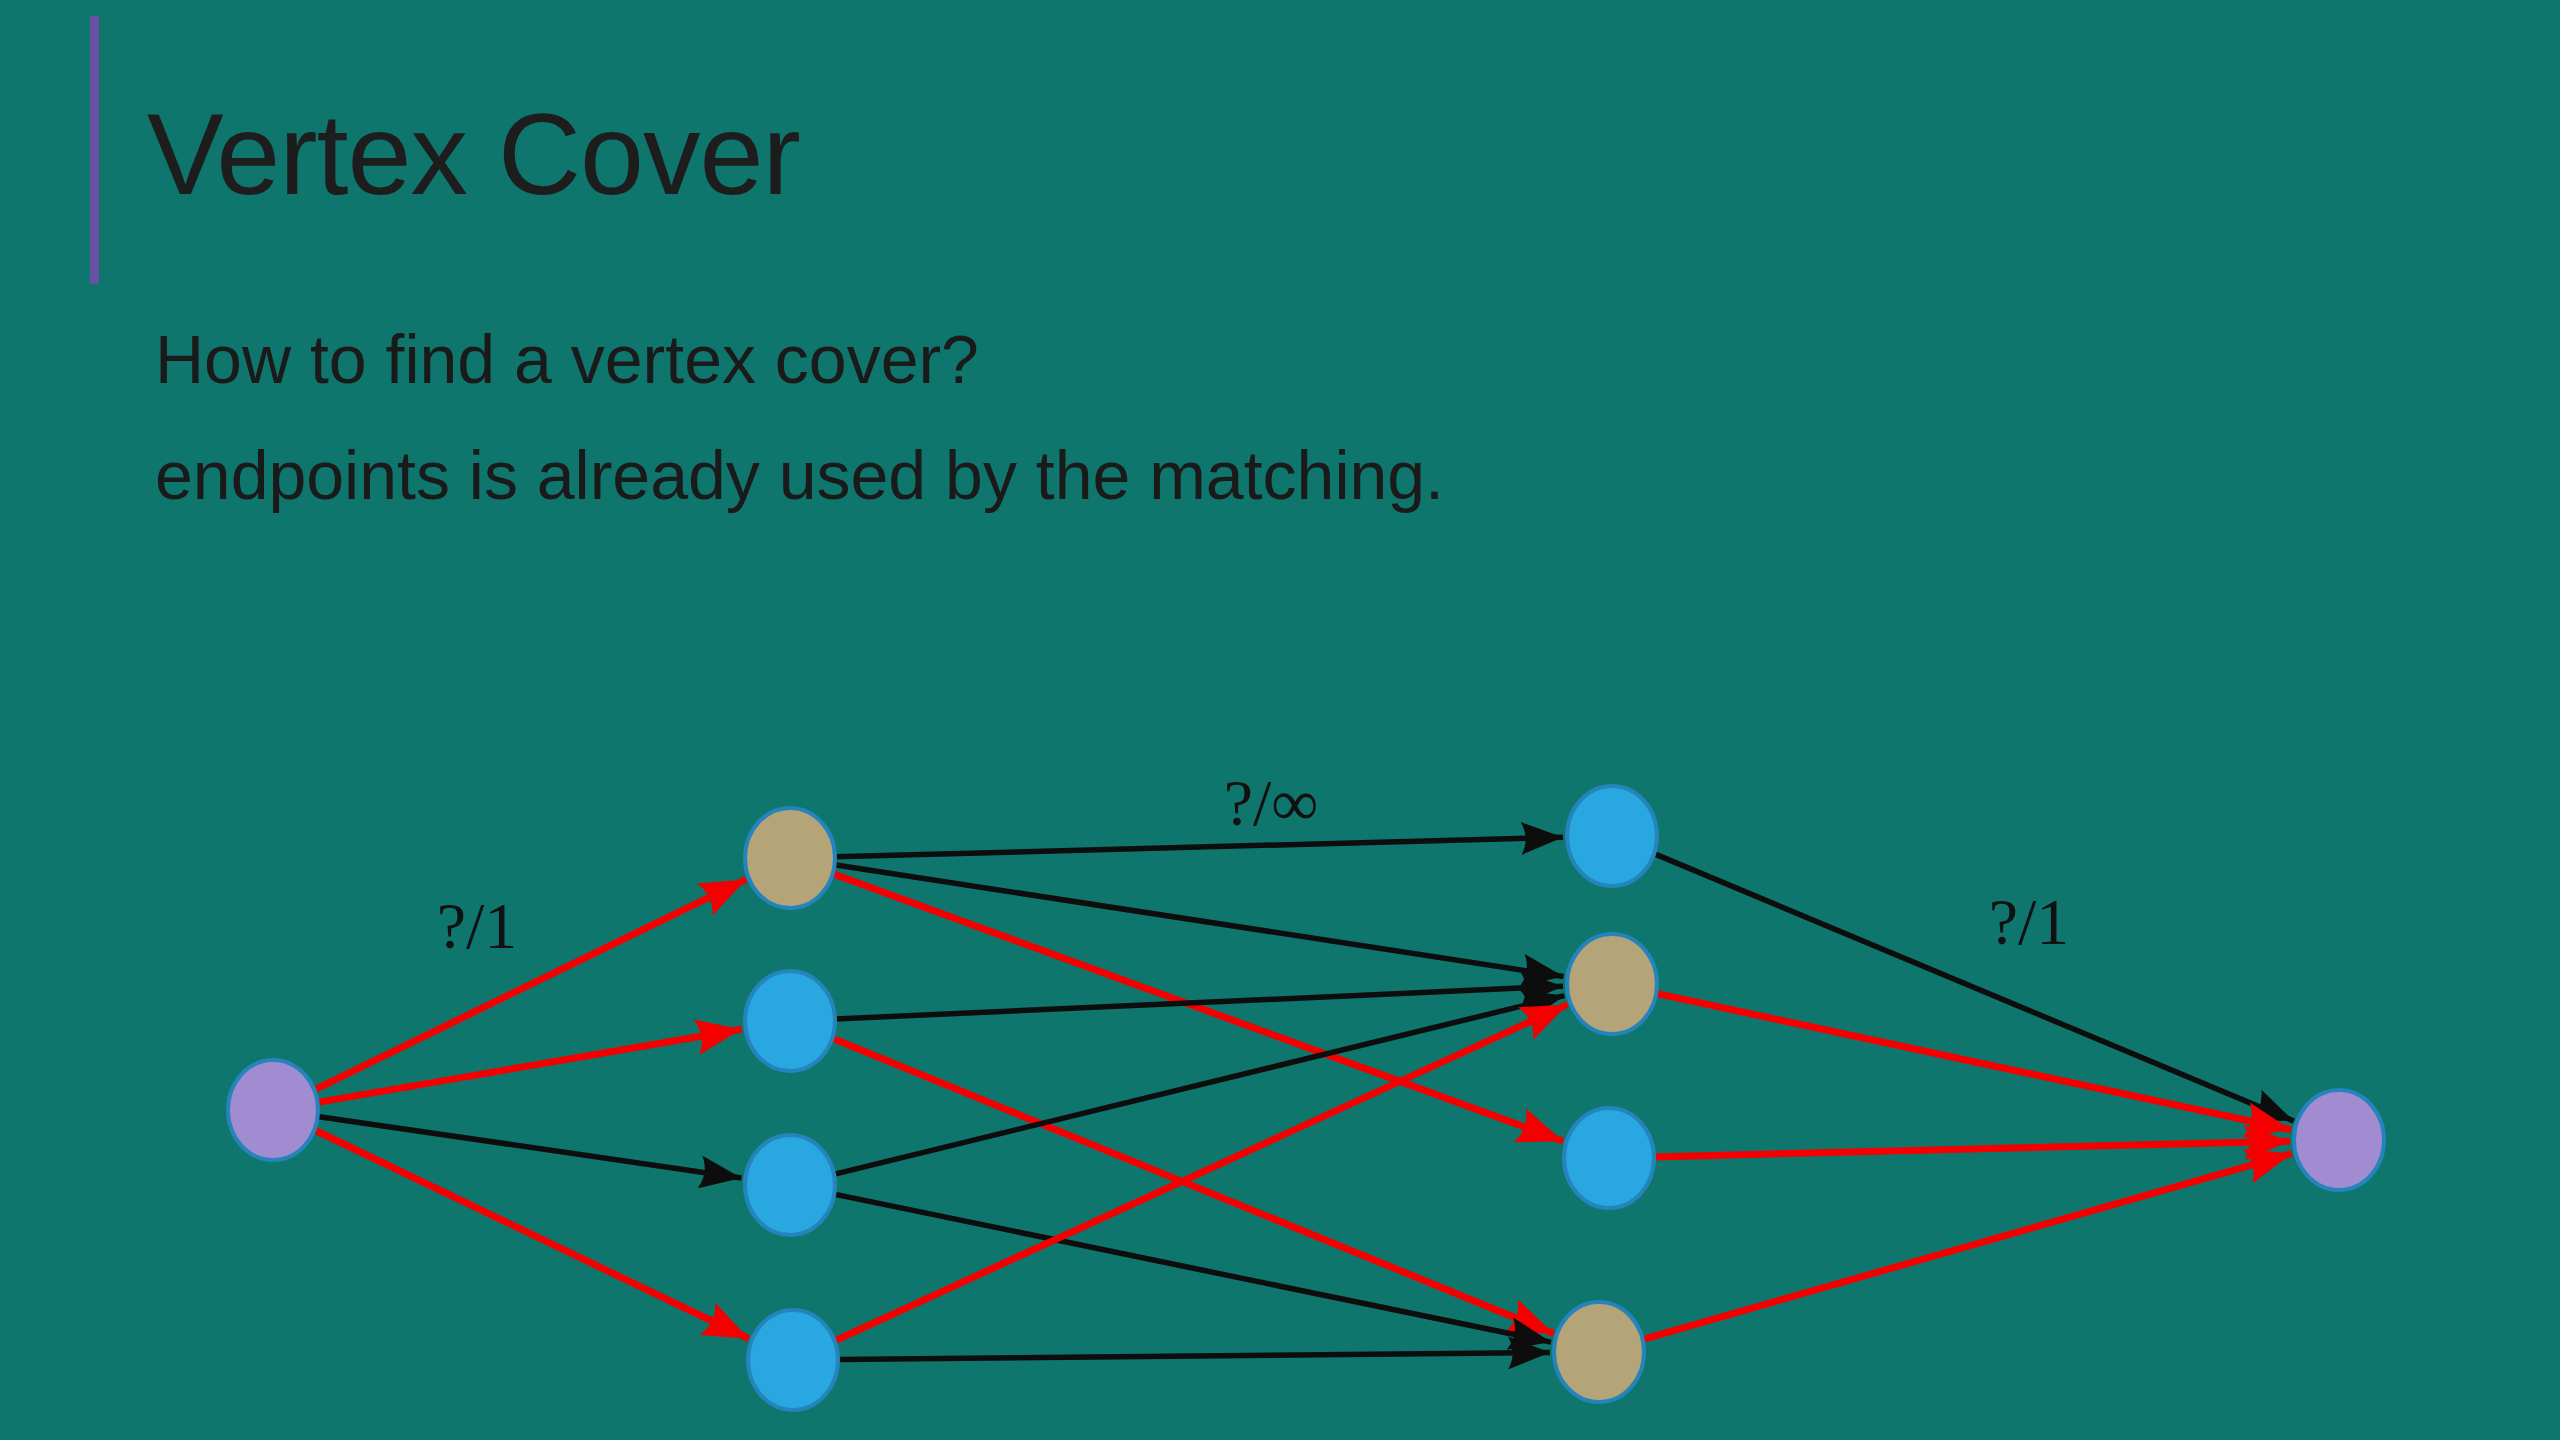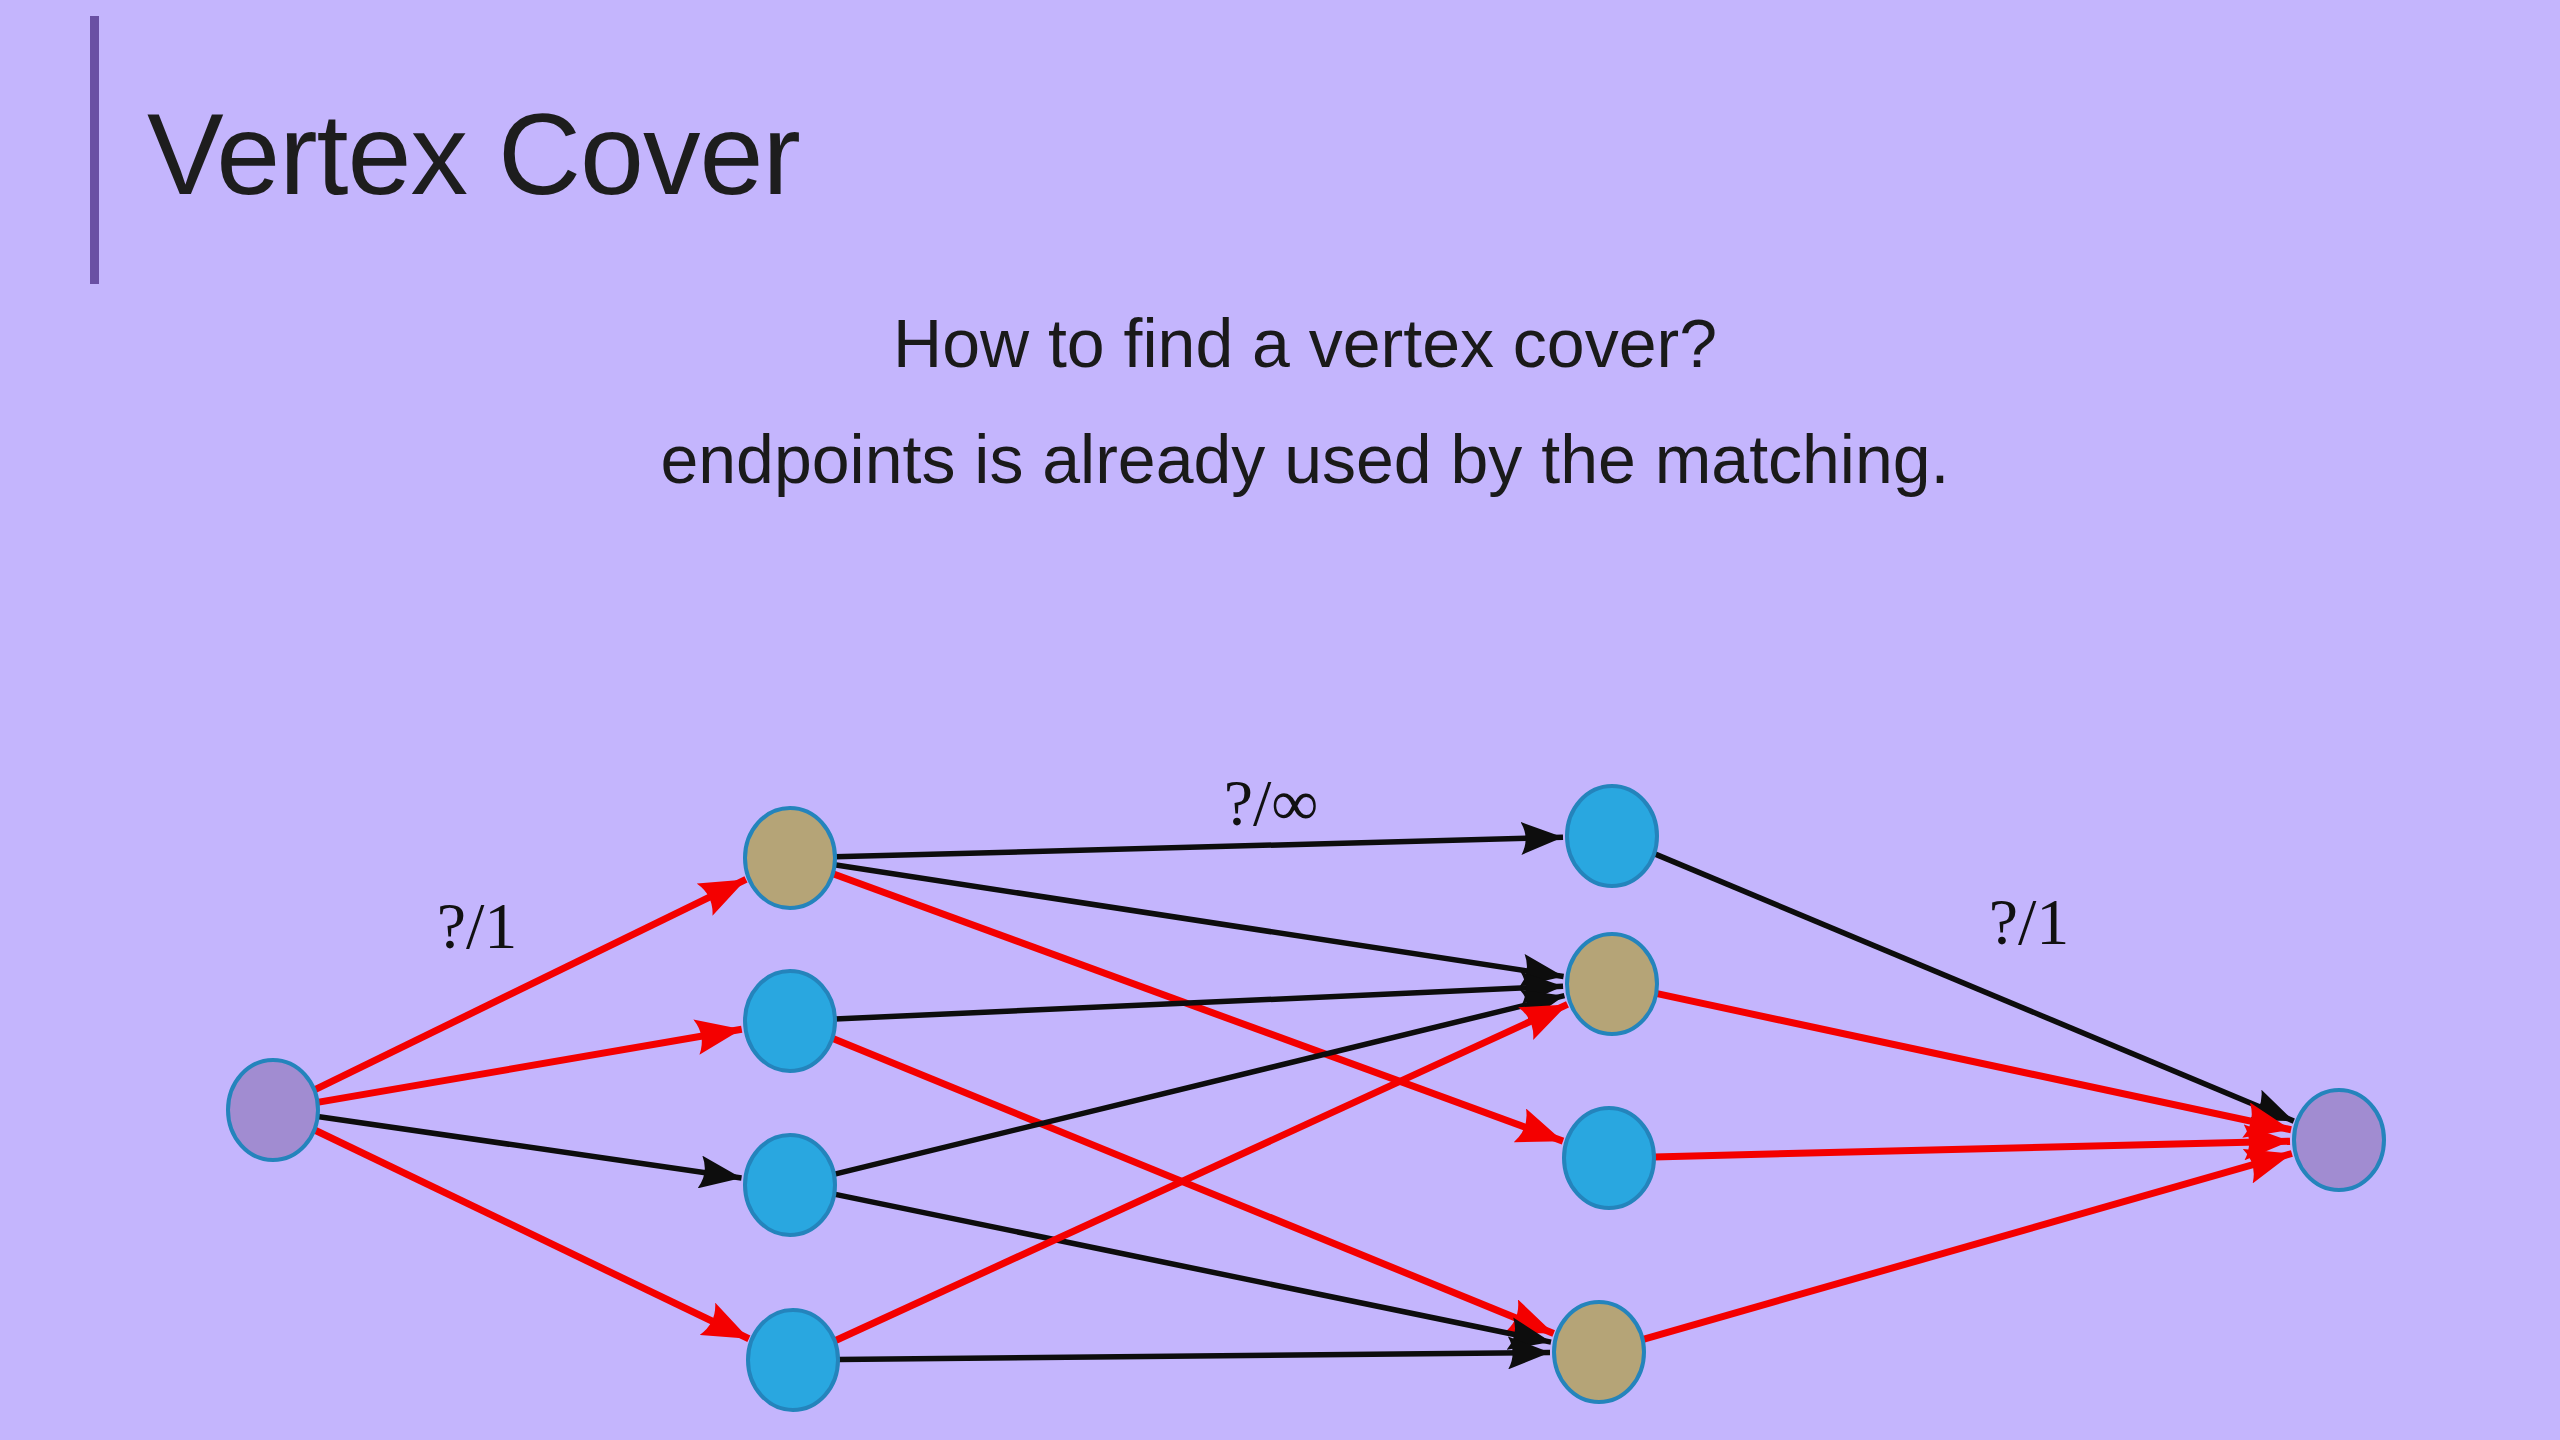--- a/index.html
+++ b/index.html
@@ -1,20 +1,20 @@
 <!DOCTYPE html>
 <html><head>
 <meta charset="utf-8">
 <style>
   html, body { margin: 0; padding: 0; background: #ffffff; }
   .slide {
     position: relative;
     width: 2560px;
     height: 1440px;
-    background: #c4b5fd;
+    background: #0f766e;
     overflow: hidden;
     font-family: "Liberation Sans", sans-serif;
   }
   .accent-bar {
     position: absolute;
     left: 90px;
     top: 16px;
     width: 9px;
     height: 268px;
     background: #6A50A4;
@@ -26,24 +26,23 @@
     margin: 0;
     font-size: 115px;
     font-weight: 400;
     letter-spacing: -1px;
     color: #1d1d1d;
     white-space: nowrap;
   }
   .body-text {
     position: absolute;
     left: 155px;
-    top: 302px;
+    top: 318px;
     width: 2300px;
     color: #1a1a1a;
-    text-align: center;
   }
   .body-text .paragraph { margin: 0 0 33px 0; }
   .body-text .line {
     font-size: 68px;
     line-height: 83px;
     white-space: nowrap;
   }
   #diagram {
     position: absolute;
     left: 0;

